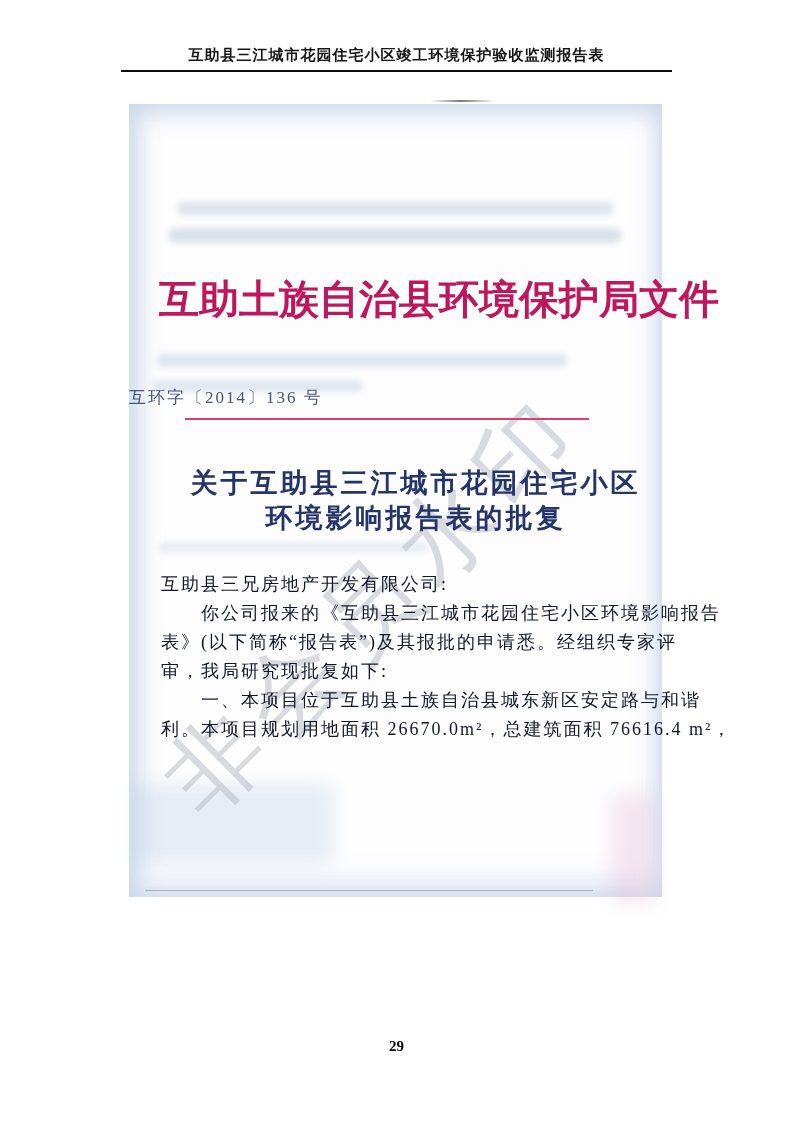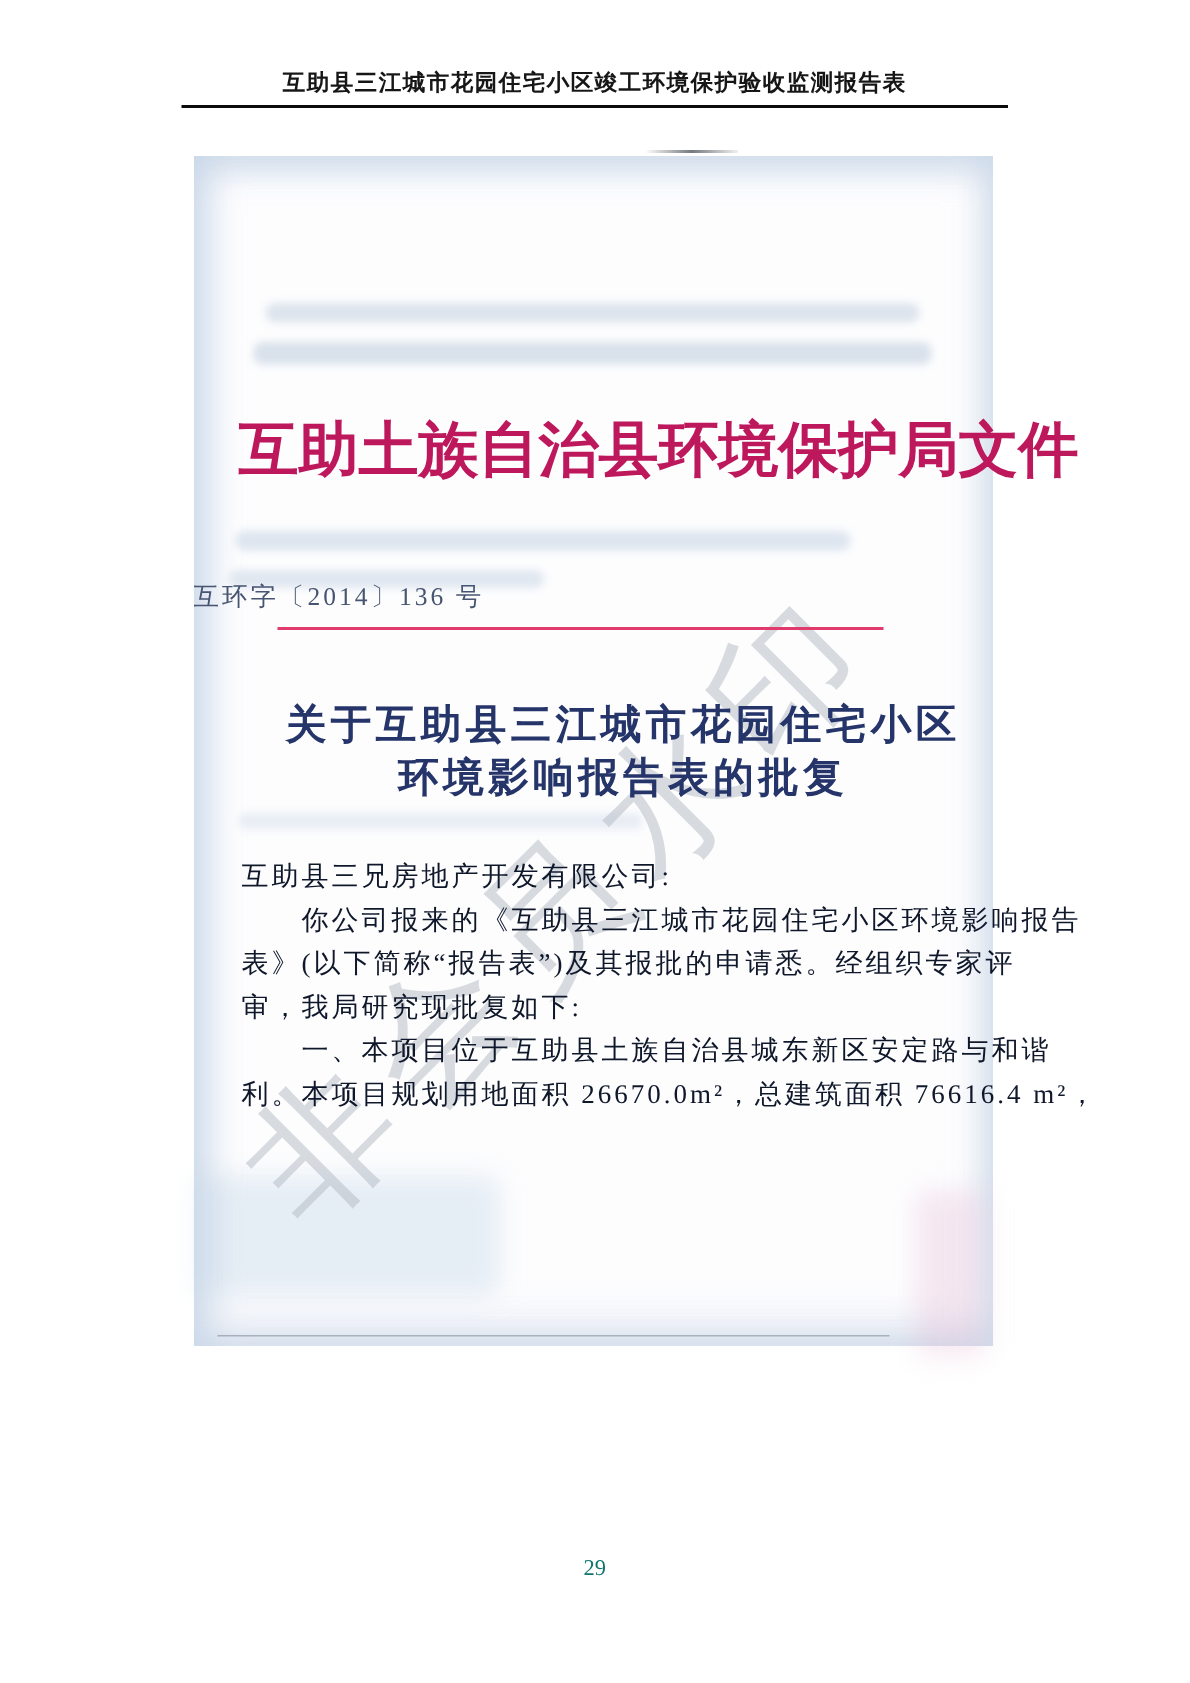--- a/index.html
+++ b/index.html
@@ -16,21 +16,21 @@
     text-align:center;
     font-size:15px;font-weight:bold;color:#161616;
     letter-spacing:1px;
   }
   .header-rule{
     position:absolute;top:70px;left:121px;width:551px;height:2px;
     background:#0b0b0b;
   }
   .page-number{
     position:absolute;top:1038px;left:0;width:100%;
-    text-align:center;font-size:15px;color:#0f766e;
+    text-align:center;font-size:15px;color:#000000;font-weight:bold;
   }
   .top-artifact{
     position:absolute;top:100px;left:430px;width:62px;height:2px;
     background:linear-gradient(to right,rgba(60,65,70,0),rgba(60,65,70,.7),rgba(60,65,70,.08));
   }
   
   .scan{
     position:absolute;left:129px;top:104px;width:533px;height:793px;
     background:#fdfdfe;
     box-shadow:

